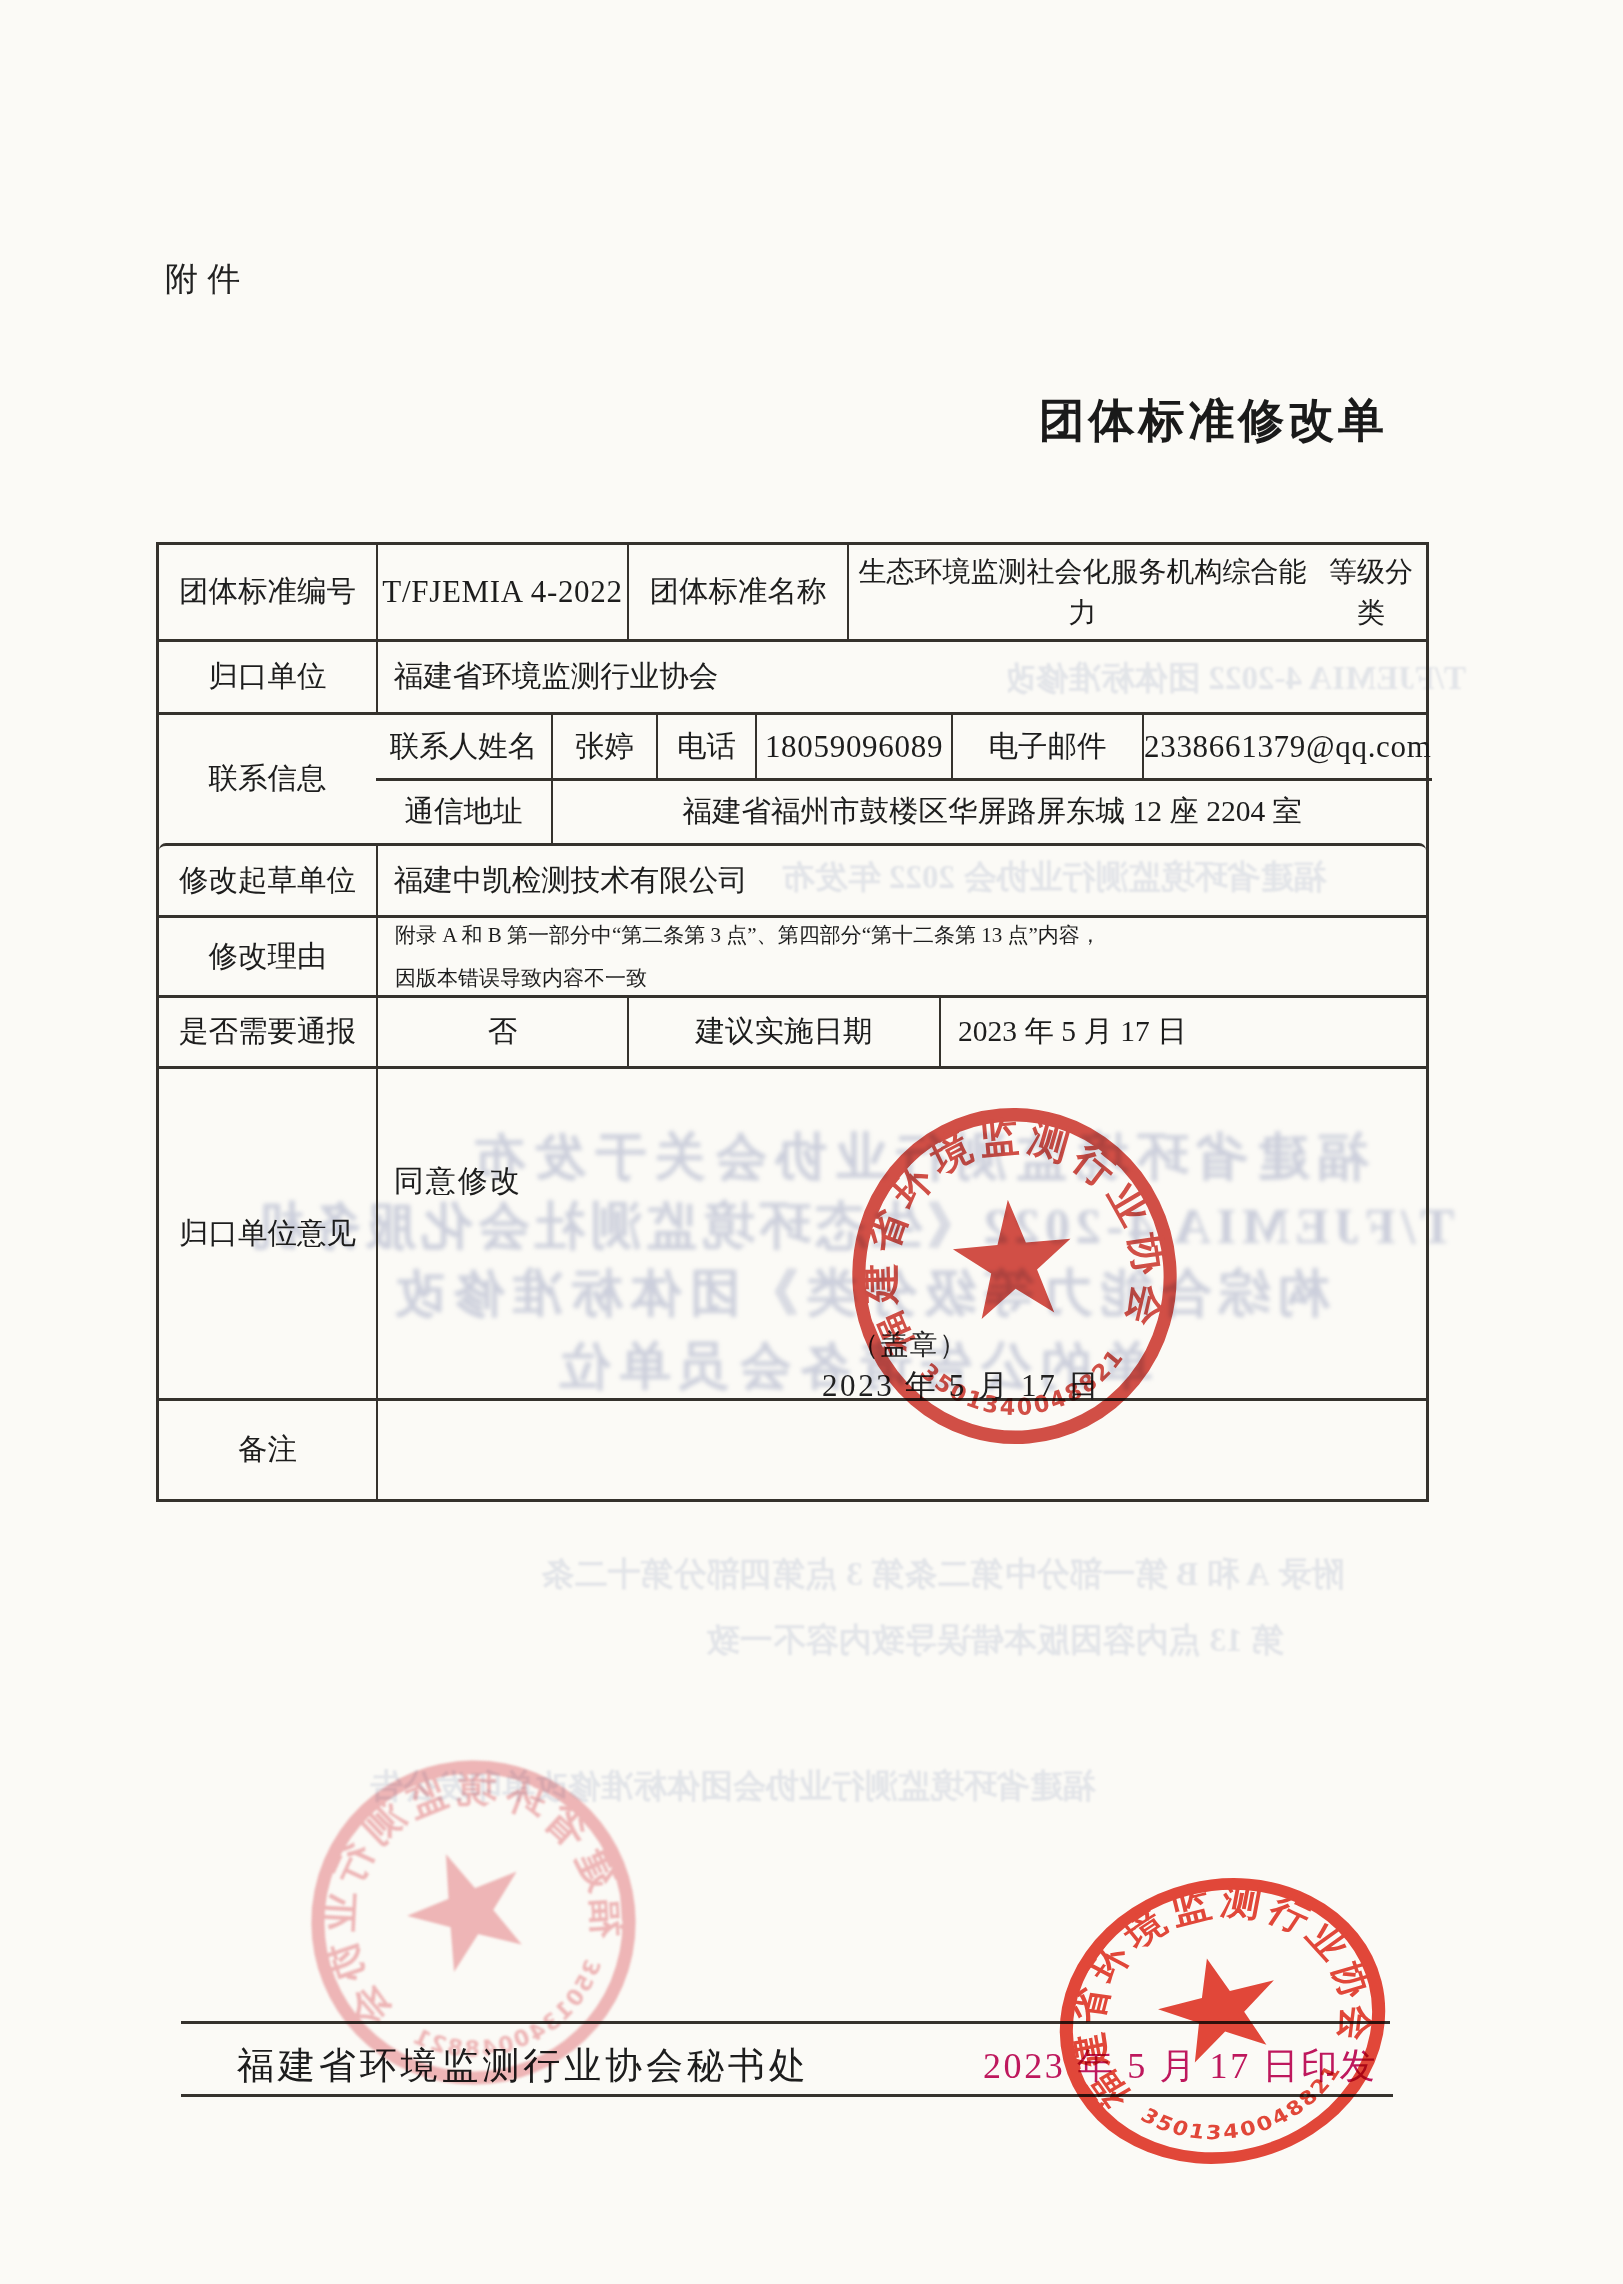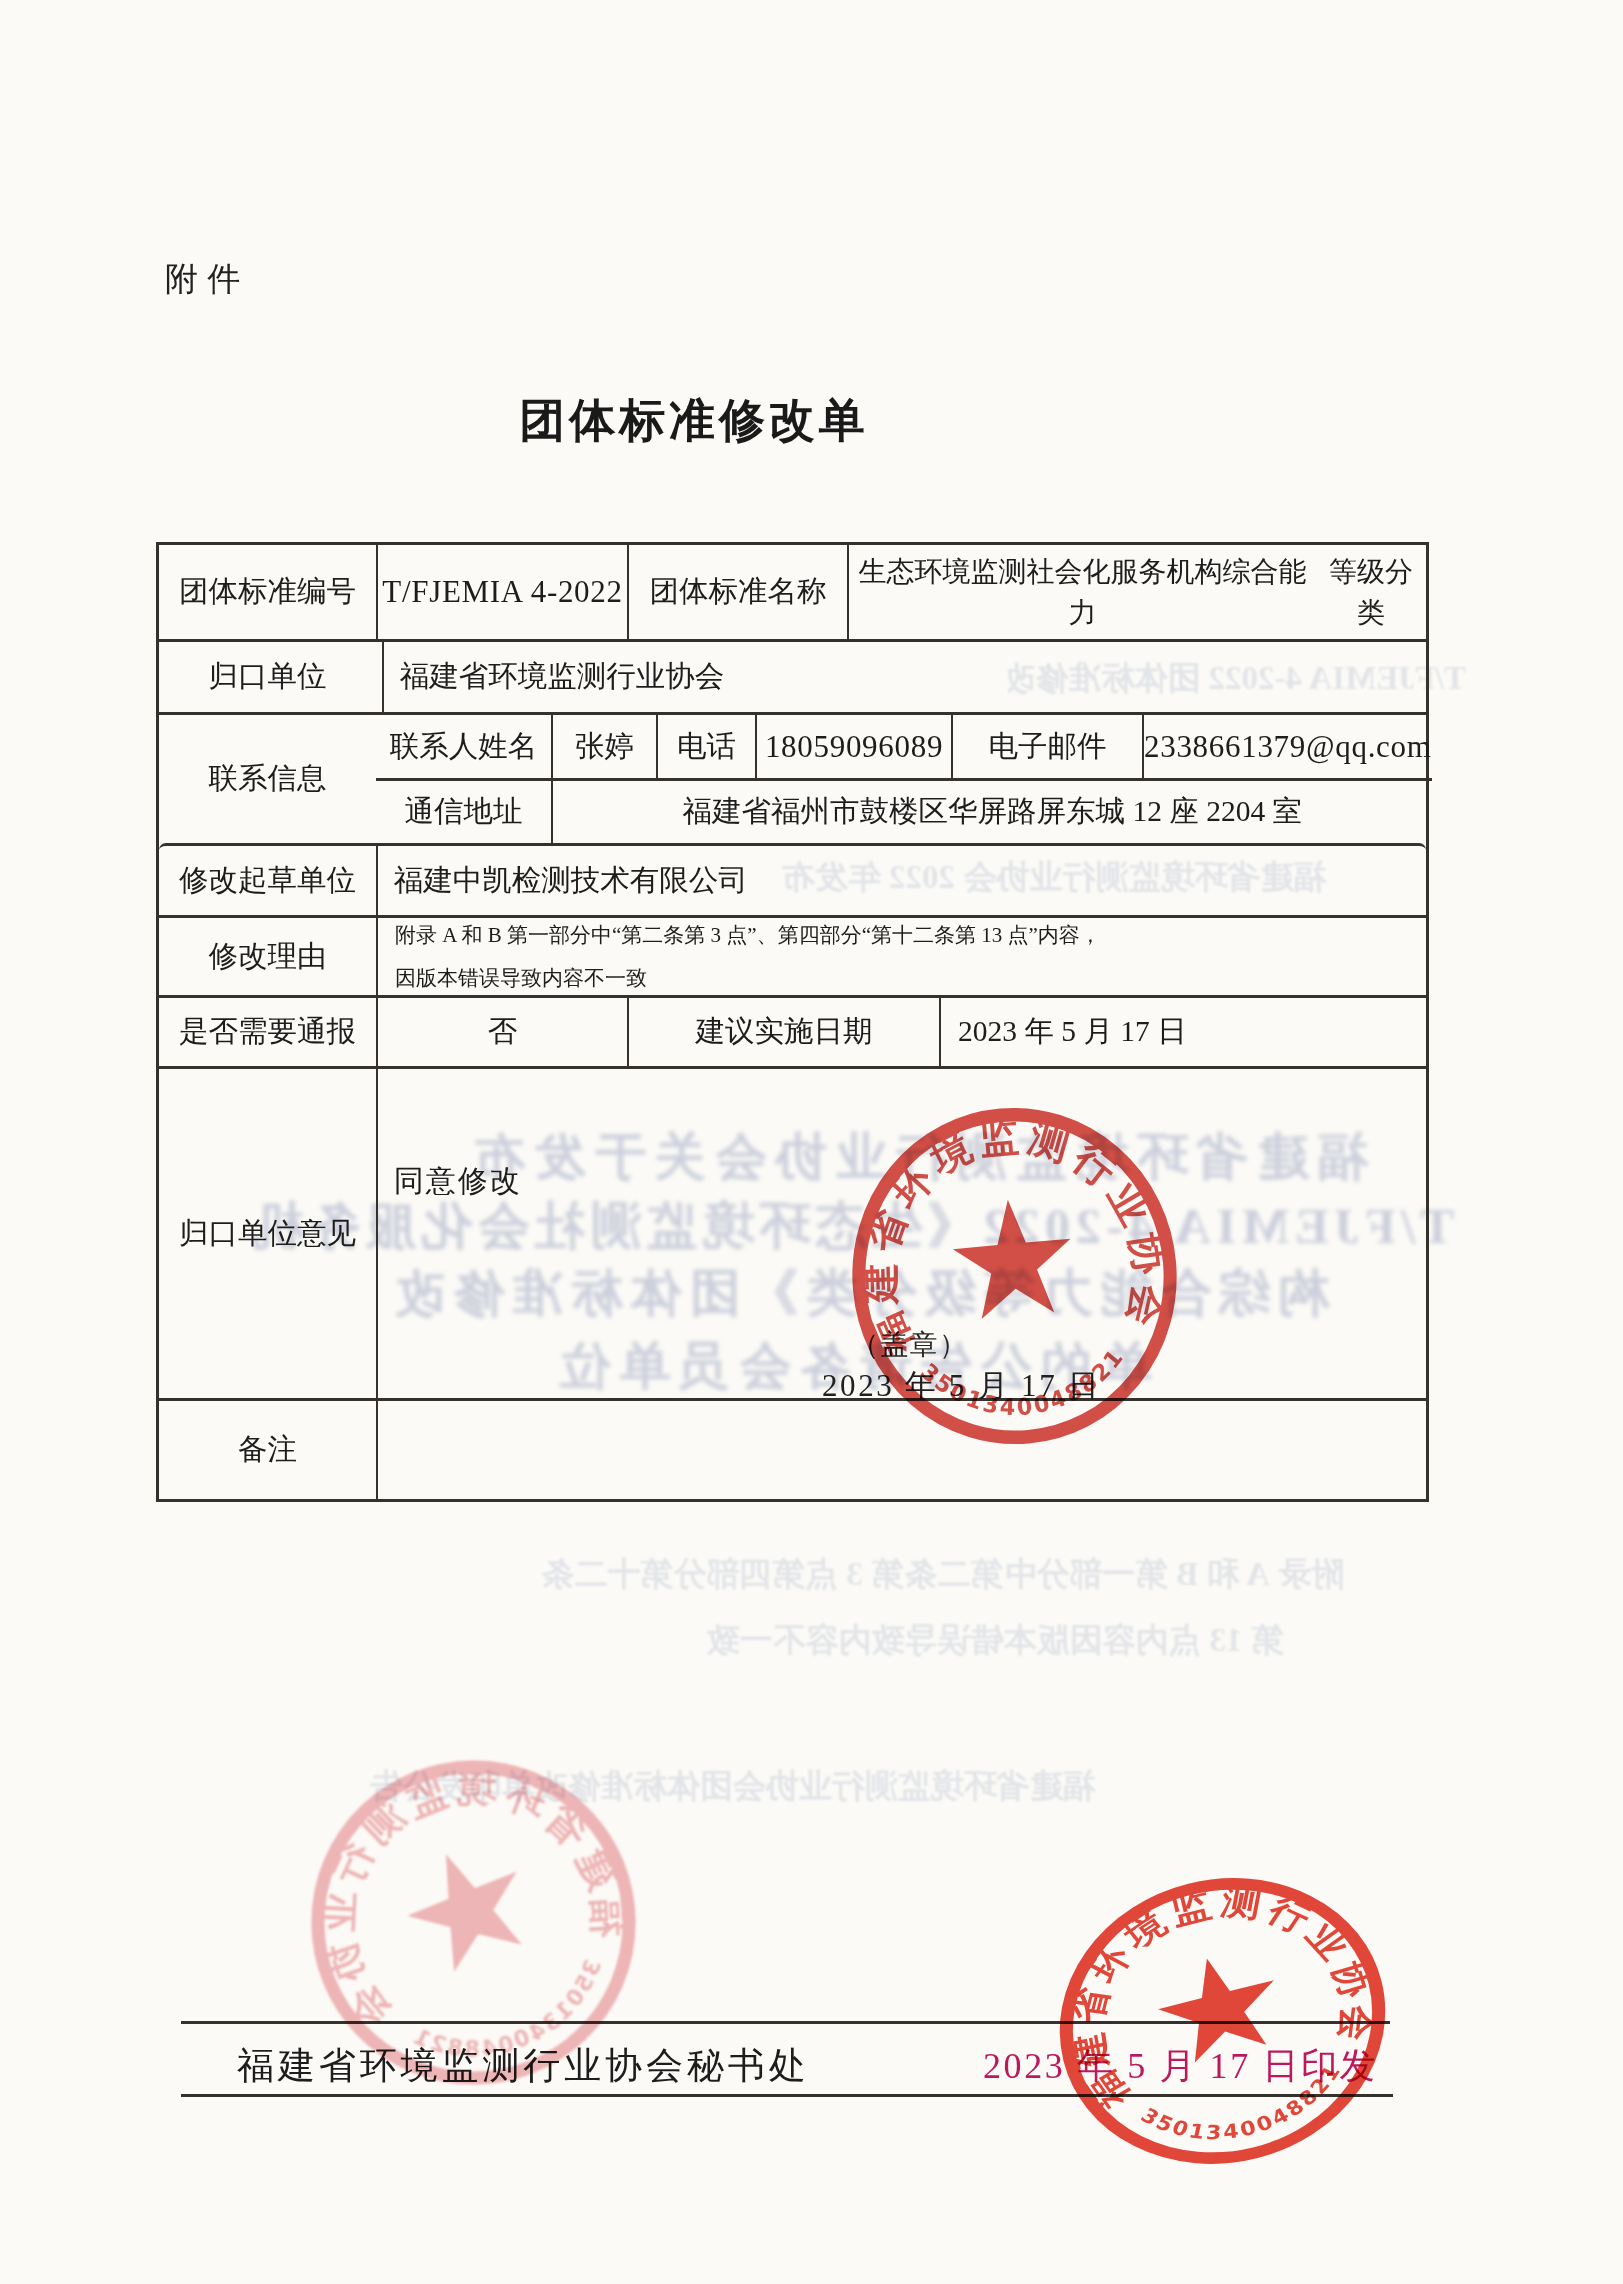--- a/index.html
+++ b/index.html
@@ -4,34 +4,34 @@
 <style>
   html,body{margin:0;padding:0;}
   body{
     width:1624px;height:2284px;position:relative;overflow:hidden;
     background:#fbfaf6;
     font-family:"Liberation Serif","DejaVu Serif",serif;
     color:#1d1d1d;
   }
   
   .attachment{position:absolute;left:165px;top:257px;font-size:33px;letter-spacing:9.2px;color:#222;}
-  .doc-title{position:absolute;left:0;top:390px;width:1388px;text-align:center;
+  .doc-title{position:absolute;left:0;top:390px;width:1388px;text-align:right;
     font-size:46px;font-weight:600;letter-spacing:3.9px;color:#1a1a1a;}
   
   .tbl{position:absolute;left:156px;top:542px;width:1273px;border:3.3px solid #35322d;box-sizing:border-box;}
   .trow{display:flex;box-sizing:border-box;border-top:3.3px solid #35322d;}
   .trow:first-child{border-top:none;}
   .cell{box-sizing:border-box;border-left:2px solid #35322d;display:flex;align-items:center;
     justify-content:center;font-size:29.5px;line-height:1.35;color:#1d1d1d;text-align:center;}
   .cell:first-child{border-left:none;}
   .cell.left{justify-content:flex-start;text-align:left;padding-left:15.7px;}
   .label-col{flex:0 0 217px;}
   .grow{flex:1 1 auto;}
   .r1{height:94px;}
-  .r2{height:73px;gap:6px;}
+  .r2{height:73px;}
   .r3{height:131px;}
   .r4{height:72px;border-radius:7px;}
   .r5{height:80px;}
   .r6{height:71px;}
   .r7{height:332px;}
   .r8{height:101px;}
   .serif-val{font-size:31px;letter-spacing:0.7px;}
   .name-val{flex-direction:row;font-size:28px;line-height:41px;}
   .r3 .right-part{flex:1 1 auto;display:flex;flex-direction:column;}
   .subrow{display:flex;box-sizing:border-box;flex:0 0 63px;}

